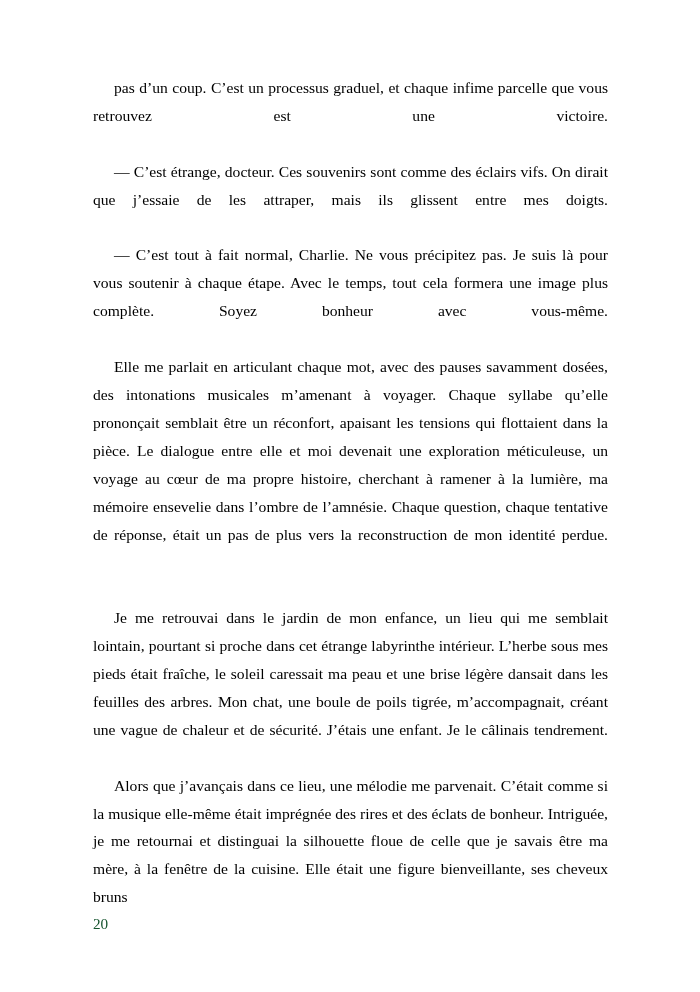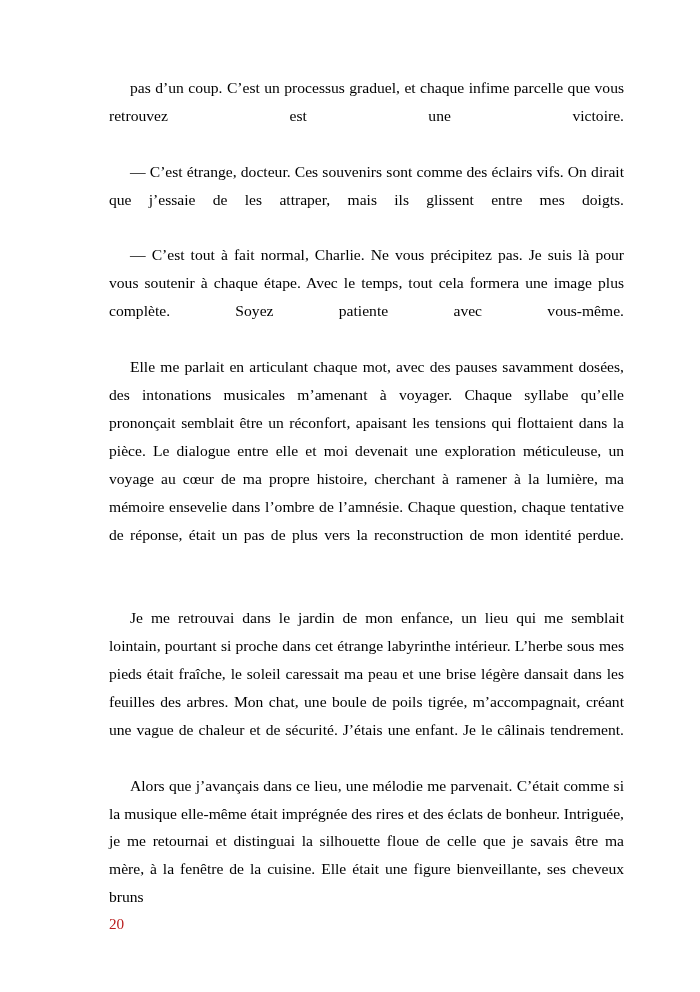--- a/index.html
+++ b/index.html
@@ -9,21 +9,20 @@
     background: #ffffff;
   }
 
   .page {
     position: relative;
     width: 635px;
     height: 992px;
     background: #ffffff;
     overflow: hidden;
     box-sizing: border-box;
-    margin-left: 16px;
   }
 
   .text-block {
     position: absolute;
     left: 93px;
     top: 74px;
     width: 515px;
     font-family: "Liberation Serif", "DejaVu Serif", serif;
     font-size: 15.6px;
     line-height: 27.9px;
@@ -57,36 +56,36 @@
     height: 27.9px;
   }
 
   .folio {
     position: absolute;
     left: 93px;
     top: 914px;
     font-family: "Liberation Serif", "DejaVu Serif", serif;
     font-size: 15.2px;
     line-height: 20px;
-    color: #b91c1c;
+    color: #14532d;
   }
 </style>
 </head>
 <body>
 
 <div class="page">
 
   <div class="text-block">
 
     <p class="para">pas d’un coup. C’est un processus graduel, et chaque infime parcelle que vous retrouvez est une victoire.</p>
 
 
     <p class="para dialogue">— C’est étrange, docteur. Ces souvenirs sont comme des éclairs vifs. On dirait que j’essaie de les attraper, mais ils glissent entre mes doigts.</p>
 
-    <p class="para dialogue">— C’est tout à fait normal, Charlie. Ne vous précipitez pas. Je suis là pour vous soutenir à chaque étape. Avec le temps, tout cela formera une image plus complète. Soyez patiente avec vous-même.</p>
+    <p class="para dialogue">— C’est tout à fait normal, Charlie. Ne vous précipitez pas. Je suis là pour vous soutenir à chaque étape. Avec le temps, tout cela formera une image plus complète. Soyez bonheur avec vous-même.</p>
 
     <p class="para">Elle me parlait en articulant chaque mot, avec des pauses savamment dosées, des intonations musicales m’amenant à voyager. Chaque syllabe qu’elle prononçait semblait être un réconfort, apaisant les tensions qui flottaient dans la pièce. Le dialogue entre elle et moi devenait une exploration méticuleuse, un voyage au cœur de ma propre histoire, cherchant à ramener à la lumière, ma mémoire ensevelie dans l’ombre de l’amnésie. Chaque question, chaque tentative de réponse, était un pas de plus vers la reconstruction de mon identité perdue.</p>
 
 
     <div class="section-gap"></div>
 
     <p class="para">Je me retrouvai dans le jardin de mon enfance, un lieu qui me semblait lointain, pourtant si proche dans cet étrange labyrinthe intérieur. L’herbe sous mes pieds était fraîche, le soleil caressait ma peau et une brise légère dansait dans les feuilles des arbres. Mon chat, une boule de poils tigrée, m’accompagnait, créant une vague de chaleur et de sécurité. J’étais une enfant. Je le câlinais tendrement.</p>
 
     <p class="para">Alors que j’avançais dans ce lieu, une mélodie me parvenait. C’était comme si la musique elle-même était imprégnée des rires et des éclats de bonheur. Intriguée, je me retournai et distinguai la silhouette floue de celle que je savais être ma mère, à la fenêtre de la cuisine. Elle était une figure bienveillante, ses cheveux bruns</p>
 

